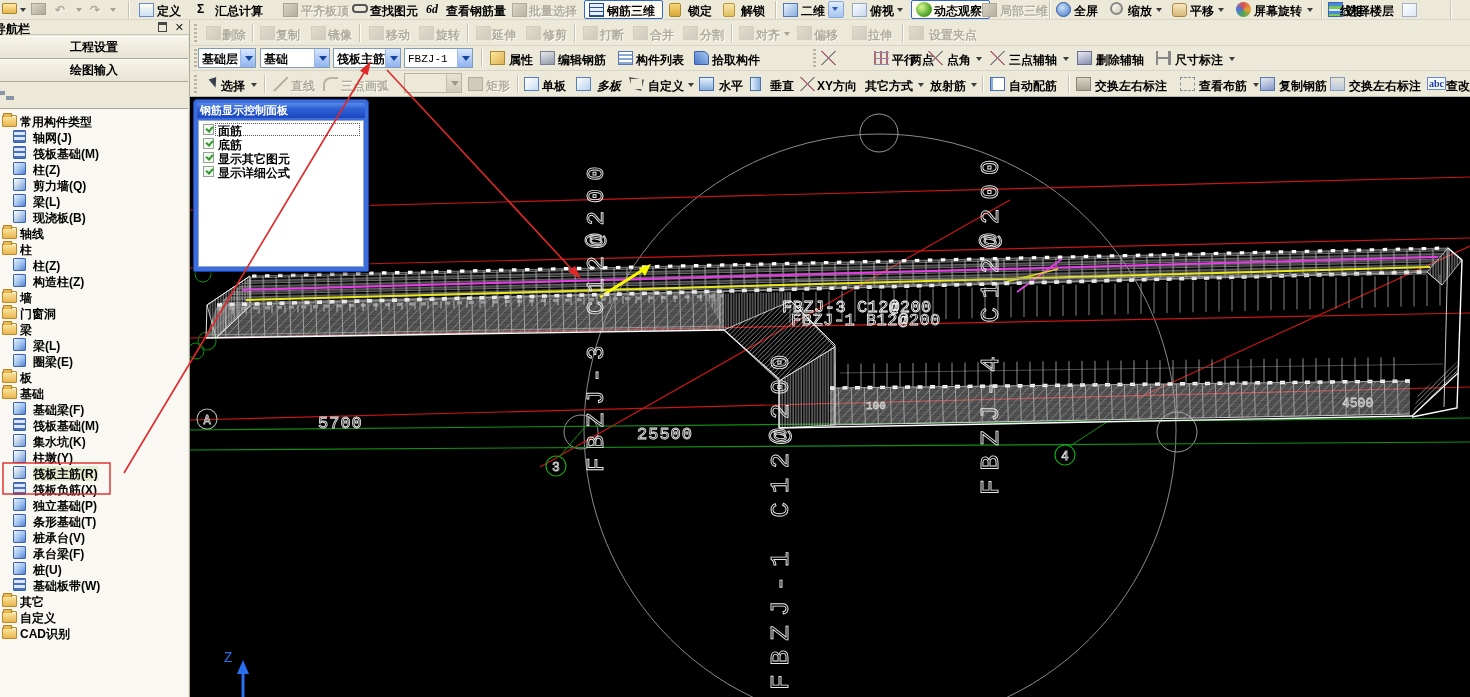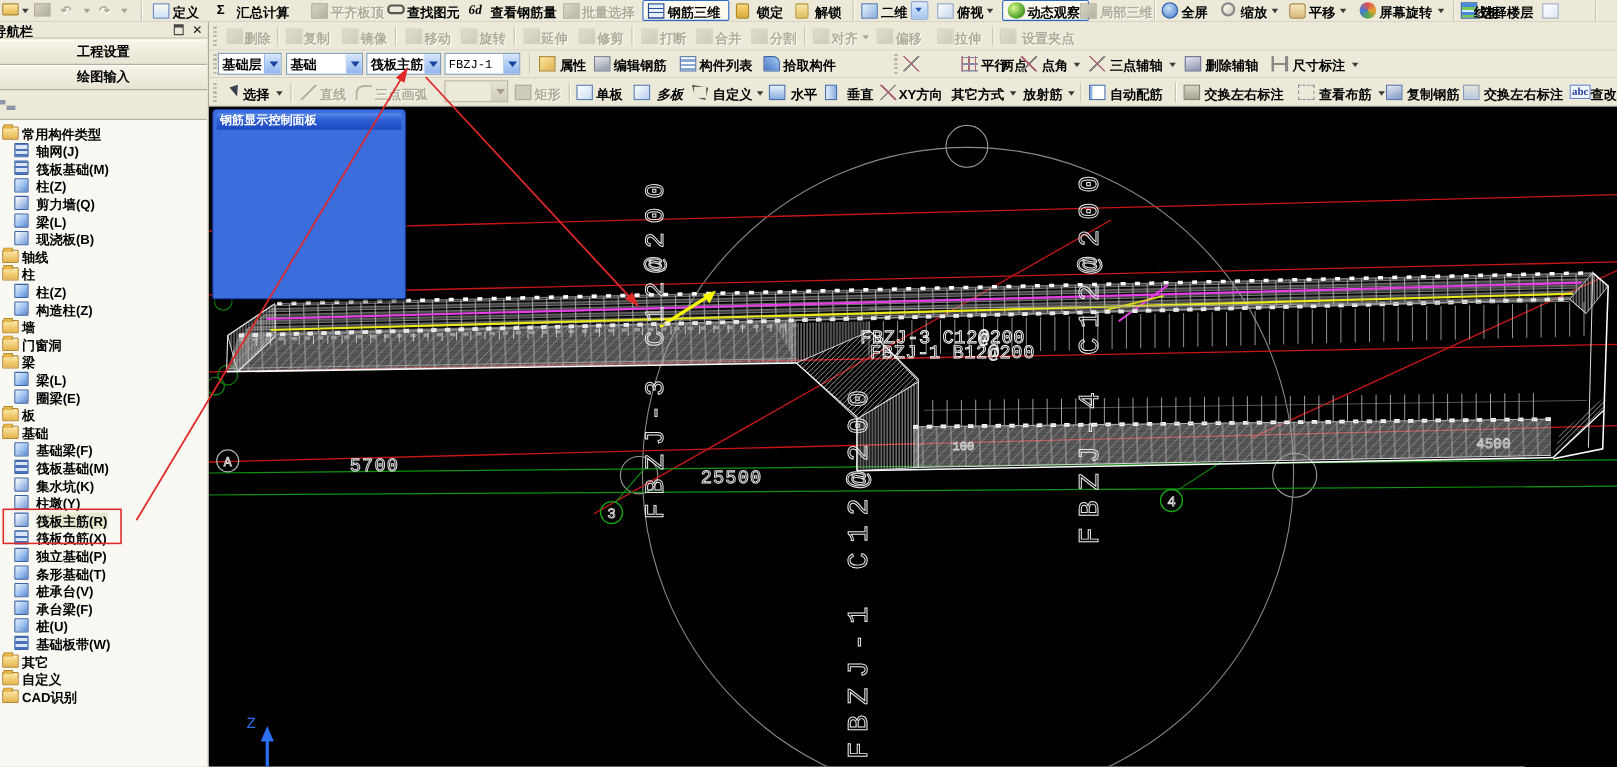--- a/index.html
+++ b/index.html
@@ -418,20 +418,31 @@
         <text x="676" y="312" fill="none" stroke="#d0d0d0" stroke-width="0.8" font-size="11" font-family="Liberation Mono,monospace">100</text>
         <text x="592" y="215" fill="none" stroke="#ffffff" stroke-width="0.8" font-size="17" font-family="Liberation Mono,monospace" letter-spacing="0.5">FBZJ-3 C12@200</text>
         <text x="601" y="228" fill="none" stroke="#ffffff" stroke-width="0.75" font-size="17" font-family="Liberation Mono,monospace" letter-spacing="0.5">FBZJ-1 B12@200</text>
         <text x="34" y="565" fill="#2a6ff0" font-size="14" font-family="Liberation Mono,monospace">Z</text>
         <path d="M53 600 V573" stroke="#2a6ff0" stroke-width="3"></path>
         <polygon points="53,563 47,577 59,577" fill="#2a6ff0"></polygon>
       </svg>
     </div>
 <div id="dlg">
 <div id="dlgtit">钢筋显示控制面板</div>
+<div id="dlgbody">
+<span id="focusrect" style="left:16px;top:2px;right:3px;height:13px"></span>
+<span class="chk" style="left:4px;top:3px"></span>
+        <span class="dlgt" style="left:19px;top:2px">面筋</span>
+<span class="chk" style="left:4px;top:17px"></span>
+        <span class="dlgt" style="left:19px;top:16px">底筋</span>
+<span class="chk" style="left:4px;top:31px"></span>
+        <span class="dlgt" style="left:19px;top:30px">显示其它图元</span>
+<span class="chk" style="left:4px;top:45px"></span>
+        <span class="dlgt" style="left:19px;top:44px">显示详细公式</span>
+</div>
     </div>
 <svg id="ov" width="1470" height="697" viewBox="0 0 1470 697">
       <rect x="3" y="463" width="107" height="31" fill="none" stroke="#e02828" stroke-width="1.4"></rect>
       <path d="M124 473 L368 66" stroke="#e02828" stroke-width="1.6" fill="none"></path>
       <polygon points="0,0 -14,4.5 -14,-4.5" transform="translate(371 61) rotate(-59.1)" fill="#e02828"></polygon>
       <path d="M387 70 L578 276" stroke="#e02828" stroke-width="1.6" fill="none"></path>
       <polygon points="0,0 -14,4.5 -14,-4.5" transform="translate(581 279) rotate(47.2)" fill="#e02828"></polygon>
     </svg>
 </div>
 </body></html>

